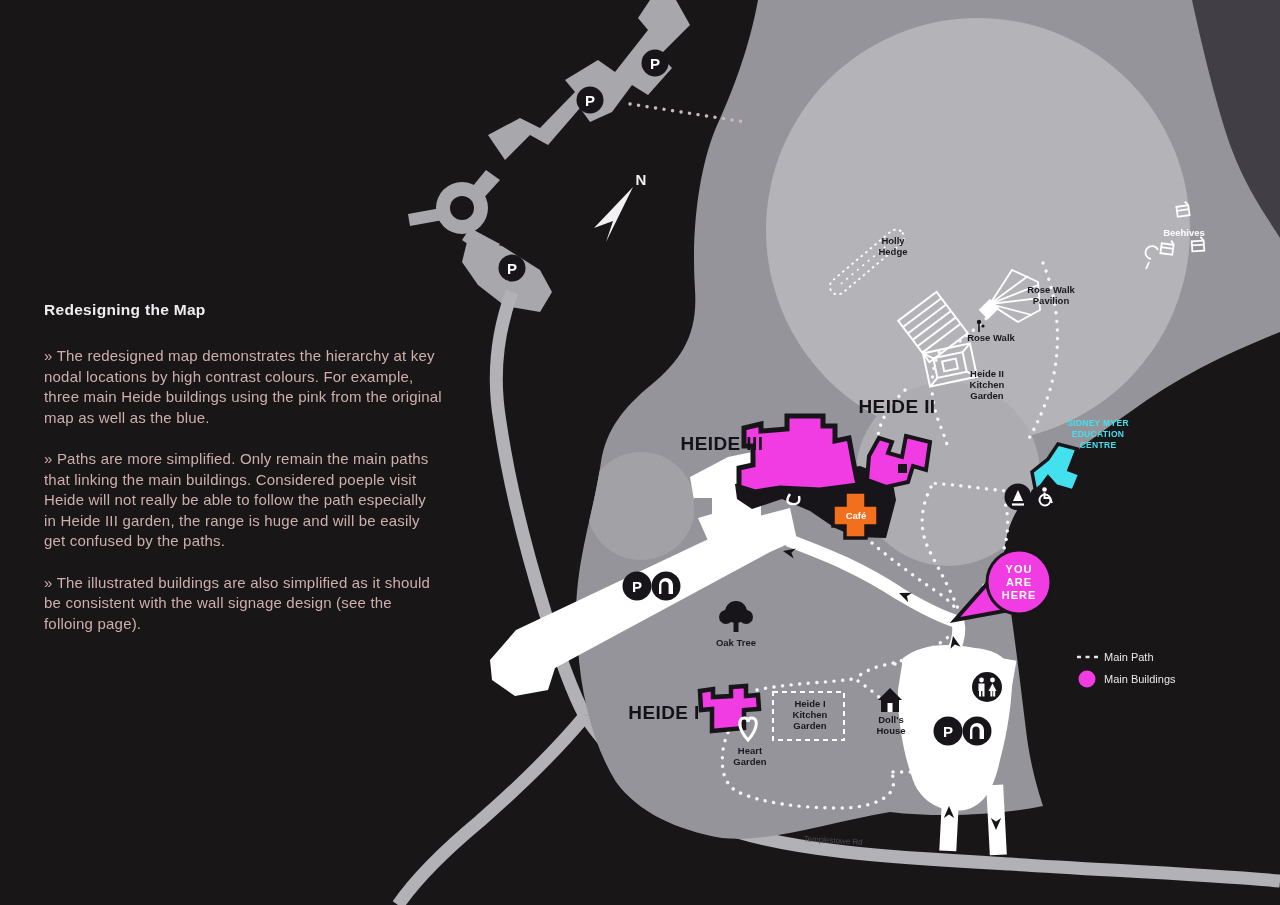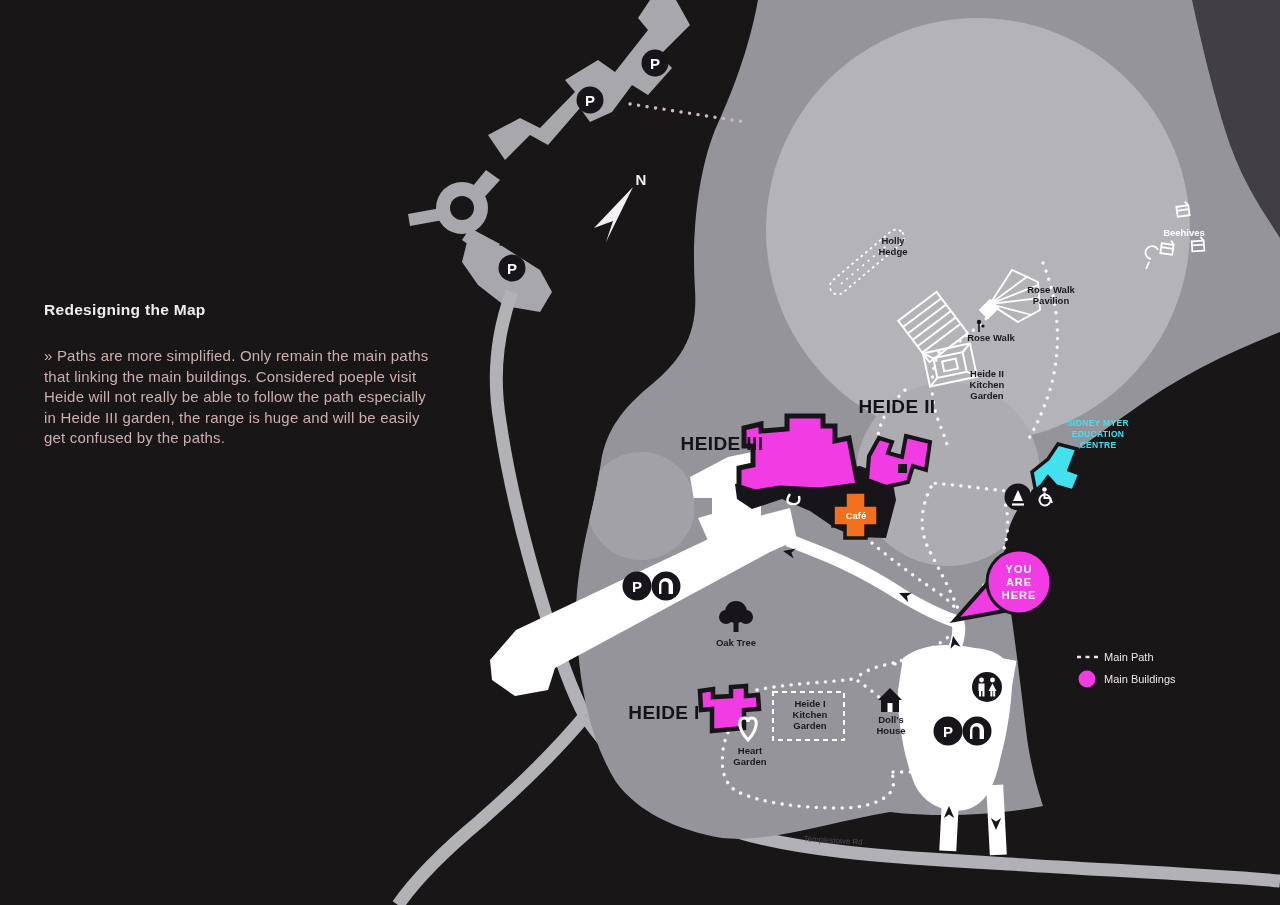--- a/index.html
+++ b/index.html
@@ -326,15 +326,17 @@
   <g>
     <line x1="1077" y1="657" x2="1099" y2="657" stroke="#e9e7ea" stroke-width="2.6" stroke-dasharray="4 4.5"></line>
     <text class="legend-t" x="1104" y="661">Main Path</text>
     <circle cx="1087" cy="679" r="8.5" class="pink-fill"></circle>
     <text class="legend-t" x="1104" y="683">Main Buildings</text>
   </g>
 </svg>
 
 <div class="panel">
   <h1>Redesigning the Map</h1>
+  <p>» The redesigned map demonstrates the hierarchy at key nodal locations by high contrast colours. For example, three main Heide buildings using the pink from the original map as well as the blue.</p>
   <p>» Paths are more simplified. Only remain the main paths that linking the main buildings. Considered poeple visit Heide will not really be able to follow the path especially in Heide III garden, the range is huge and will be easily get confused by the paths.</p>
+  <p>» The illustrated buildings are also simplified as it should be consistent with the wall signage design (see the folloing page).</p>
 </div>
 </div>
 
 </body></html>

